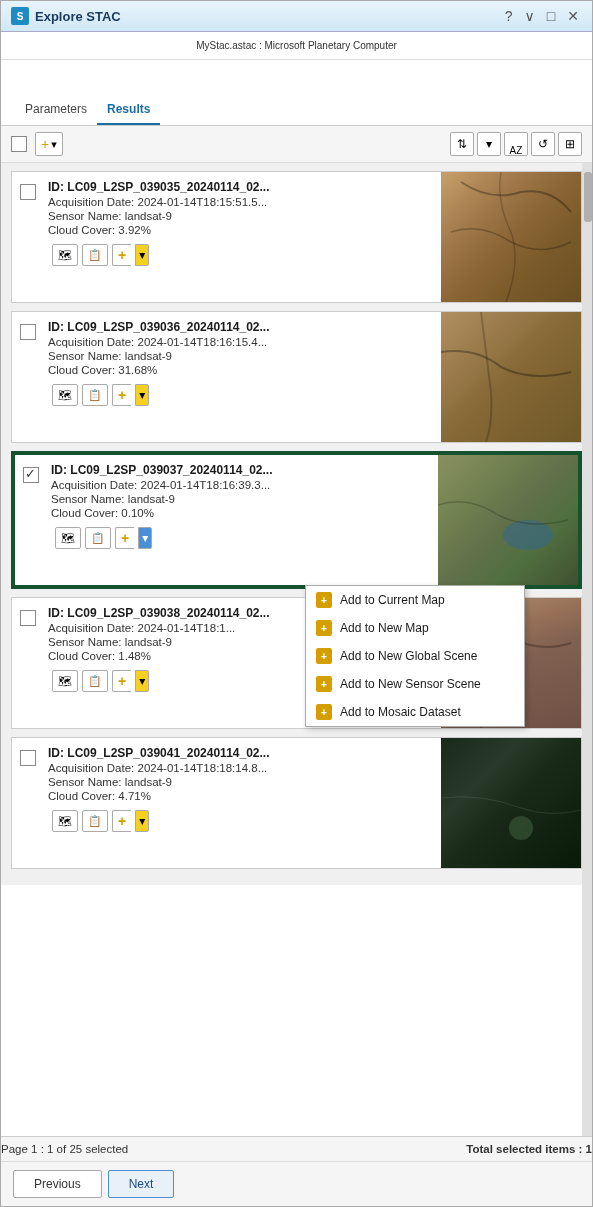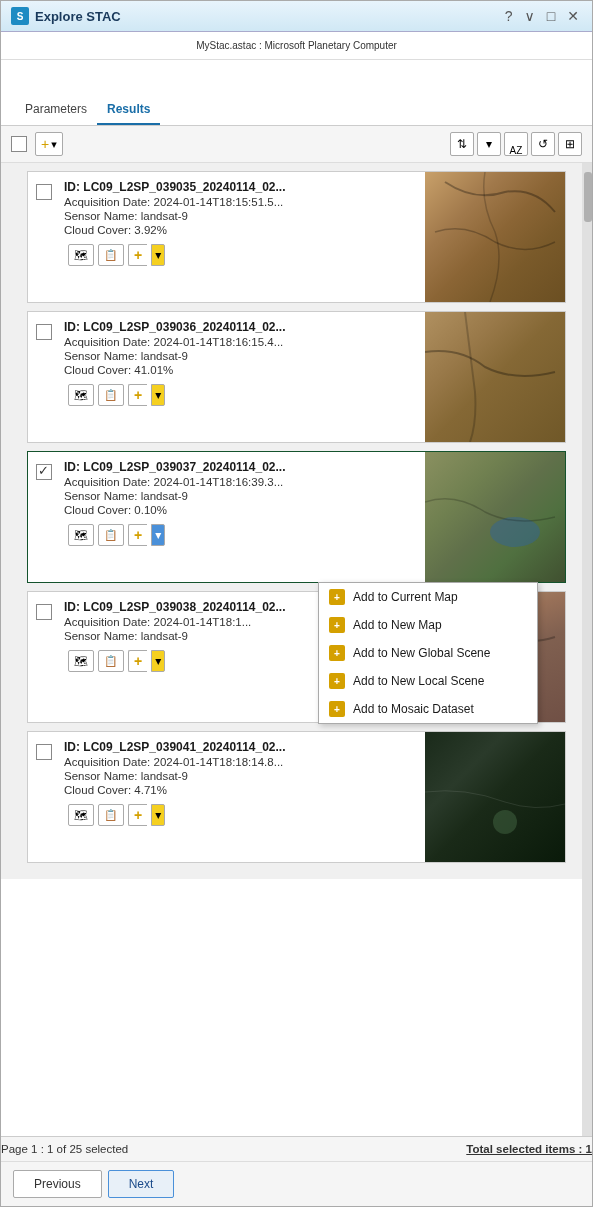--- a/index.html
+++ b/index.html
@@ -131,21 +131,21 @@
       border-radius: 2px;
       cursor: pointer;
       display: flex;
       align-items: center;
       justify-content: center;
       font-size: 12px;
     }
     .results-area {
       flex: 1;
       overflow-y: auto;
-      padding: 8px 26px;
+      padding: 8px 10px;
       background: #f0f0f0;
       position: relative;
     }
     .result-card {
       background: #fff;
       border: 1px solid #ccc;
       margin-bottom: 8px;
       display: flex;
       align-items: stretch;
       position: relative;
@@ -282,21 +282,20 @@
       background: #f5f5f5;
       border-top: 1px solid #ccc;
       display: flex;
       align-items: center;
       justify-content: space-between;
       font-size: 11.5px;
       color: #333;
     }
     .status-selected {
       font-weight: 600;
-      text-decoration: underline;
     }
     .pagination {
       display: flex;
       justify-content: flex-start;
       padding: 8px 12px;
       gap: 6px;
       background: #f5f5f5;
       border-top: 1px solid #ddd;
     }
     .page-btn {
@@ -422,21 +421,21 @@
       </div>
 
       <div class="result-card">
         <div class="card-left">
           <div class="card-checkbox"></div>
         </div>
         <div class="card-info">
           <div class="card-id">ID: LC09_L2SP_039036_20240114_02...</div>
           <div class="card-field">Acquisition Date: 2024-01-14T18:16:15.4...</div>
           <div class="card-field">Sensor Name: landsat-9</div>
-          <div class="card-field">Cloud Cover: 41.01%</div>
+          <div class="card-field">Cloud Cover: 31.68%</div>
           <div class="card-actions">
             <div class="card-action-btn">
               <span>🗺</span>
             </div>
             <div class="card-action-btn">
               <span>📋</span>
             </div>
             <div class="add-main">
               <span style="color:#d4a000; font-size:14px; font-weight:bold;">+</span>
             </div>
@@ -446,21 +445,21 @@
           </div>
         </div>
         <div class="card-thumbnail thumb-2">
           <svg width="140" height="130" xmlns="http://www.w3.org/2000/svg" style="position:absolute;top:0;left:0;">
             <path d="M0,40 Q35,35 60,55 Q90,70 130,60" stroke="rgba(0,0,0,0.3)" stroke-width="2" fill="none"></path>
             <path d="M40,0 Q45,40 50,80 Q52,110 45,130" stroke="rgba(0,0,0,0.2)" stroke-width="2" fill="none"></path>
           </svg>
         </div>
       </div>
 
-      <div class="result-card card-with-dropdown" style="border: 1px solid #14532d; justify-content: flex-end;">
+      <div class="result-card card-with-dropdown" style="border: 4px solid #14532d; justify-content: flex-end;">
         <div class="card-left">
           <div class="card-checkbox checked"></div>
         </div>
         <div class="card-info">
           <div class="card-id">ID: LC09_L2SP_039037_20240114_02...</div>
           <div class="card-field">Acquisition Date: 2024-01-14T18:16:39.3...</div>
           <div class="card-field">Sensor Name: landsat-9</div>
           <div class="card-field">Cloud Cover: 0.10%</div>
           <div class="card-actions">
             <div class="card-action-btn">
@@ -492,37 +491,38 @@
           <div class="dropdown-item">
             <div class="dd-icon">+</div>
             <span>Add to New Map</span>
           </div>
           <div class="dropdown-item">
             <div class="dd-icon">+</div>
             <span>Add to New Global Scene</span>
           </div>
           <div class="dropdown-item">
             <div class="dd-icon">+</div>
-            <span>Add to New Local Scene</span>
+            <span>Add to New Sensor Scene</span>
           </div>
           <div class="dropdown-item">
             <div class="dd-icon">+</div>
             <span>Add to Mosaic Dataset</span>
           </div>
         </div>
       </div>
 
       <div class="result-card">
         <div class="card-left">
           <div class="card-checkbox"></div>
         </div>
         <div class="card-info">
           <div class="card-id">ID: LC09_L2SP_039038_20240114_02...</div>
           <div class="card-field">Acquisition Date: 2024-01-14T18:1...</div>
           <div class="card-field">Sensor Name: landsat-9</div>
+          <div class="card-field">Cloud Cover: 1.48%</div>
           <div class="card-actions">
             <div class="card-action-btn">
               <span>🗺</span>
             </div>
             <div class="card-action-btn">
               <span>📋</span>
             </div>
             <div class="add-main">
               <span style="color:#d4a000; font-size:14px; font-weight:bold;">+</span>
             </div>

